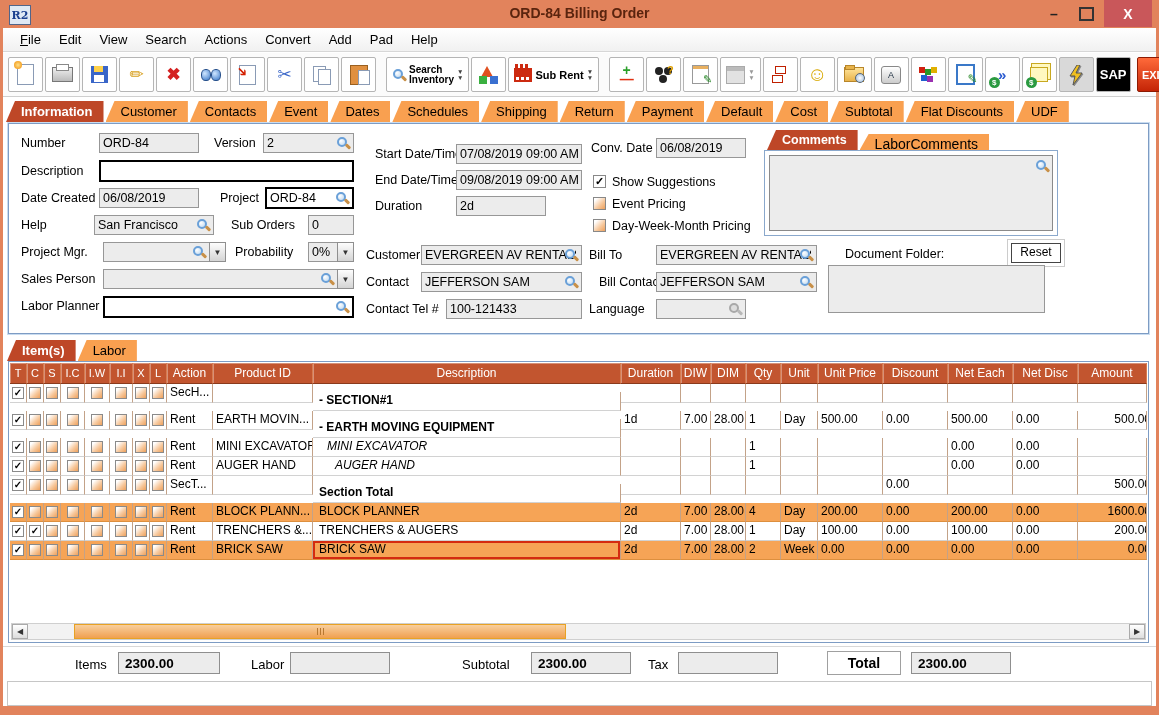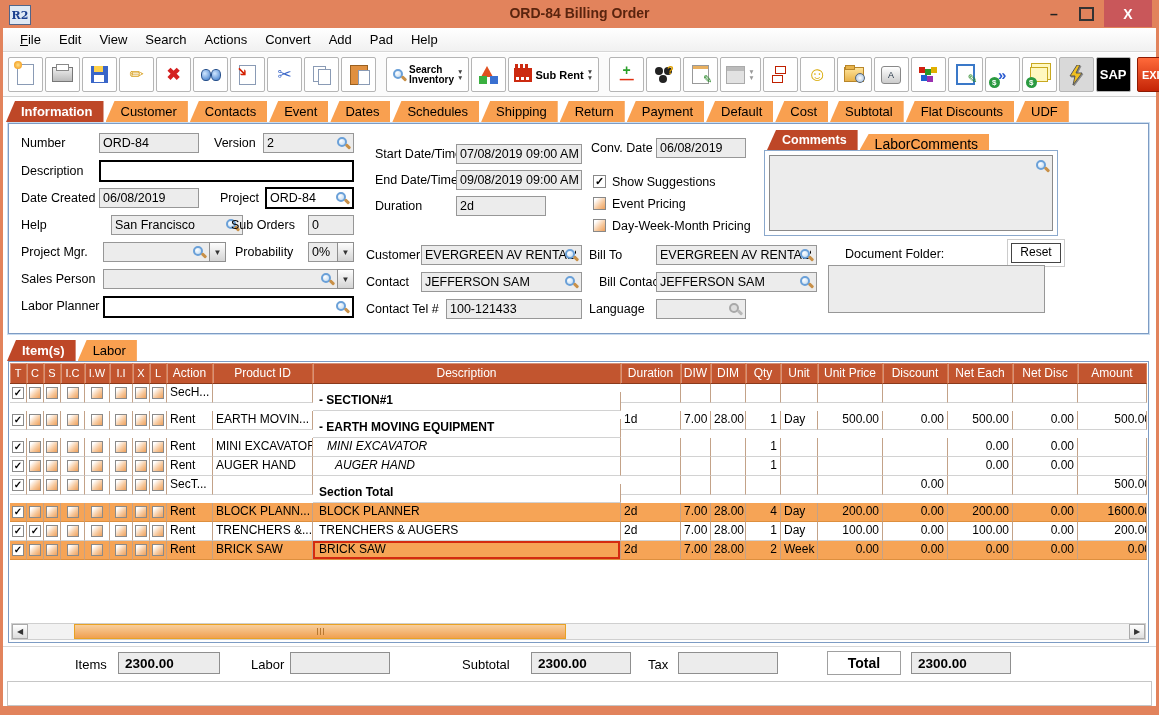--- a/index.html
+++ b/index.html
@@ -138,21 +138,21 @@
   .grid{position:absolute;left:1px;top:1px;display:grid;
     grid-template-columns:17px 17px 17px 24px 25px 23px 17px 17px 46px 100px 308px 60px 30px 35px 35px 37px 65px 65px 65px 65px minmax(60px,1fr);
     width:1137px;}
   .cell{height:19px;box-sizing:border-box;border-right:1px solid #c3a288;border-bottom:1px solid #d2d2d2;
     font-size:12px;line-height:17px;padding:0 3px;overflow:hidden;white-space:nowrap;background:#fff;}
   .cell.hl{background:var(--row-highlight,#F6A456);border-bottom-color:#dd8f3e;}
   .cell.h{height:21px;background:var(--table-header,#C2552F);color:#fff;text-align:center;
     border-right:1px solid #d87c50;border-bottom:1px solid #8a3a1c;line-height:20px;padding:0 1px;
     box-shadow:inset 1px 1px 0 rgba(255,255,255,.35);}
   .cell.h.small{font-size:11px;}
-  .c-r{text-align:right;}
+  .c-r{}
   .c-desc.b{font-weight:bold;margin-top:8px;} .c-desc.i{font-style:italic;}
   .selcell{box-shadow:inset 0 0 0 2px #d42b10;}
   .c-cb{display:flex;align-items:center;justify-content:center;padding:0;}
   .gcb{width:12px;height:12px;box-sizing:border-box;border:1px solid #8a8a8a;
     background:linear-gradient(135deg,#ffffff 15%,#f7c89c 60%,#eda05c);
     font-size:10px;line-height:10px;text-align:center;font-weight:bold;}
   .gcb.on{background:#fff;}
   .c-amt span{float:right;margin-right:-8px;}
   
   .hscroll{position:absolute;left:2px;right:2px;bottom:2px;height:17px;background:#f2f2f2;
@@ -337,21 +337,21 @@
       <div class="fld" style="left:90px;top:64px;width:100px">
           <span class="v">06/08/2019</span>
         </div>
       <span class="lbl" style="left:211px;top:67px">Project</span>
       <div class="fld white" style="left:256px;top:63px;width:89px;height:22px">
           <span class="v">ORD-84</span>
           <span class="mag"></span>
         </div>
 
       <span class="lbl" style="left:12px;top:94px">Help</span>
-      <div class="fld" style="left:102px;top:91px;width:132px">
+      <div class="fld" style="left:85px;top:91px;width:120px">
           <span class="v">San Francisco</span>
           <span class="mag"></span>
         </div>
       <span class="lbl" style="left:222px;top:94px">Sub Orders</span>
       <div class="fld" style="left:299px;top:91px;width:46px">
           <span class="v">0</span>
         </div>
 
       <span class="lbl" style="left:12px;top:121px">Project Mgr.</span>
       <div class="fld" style="left:94px;top:118px;width:107px">

